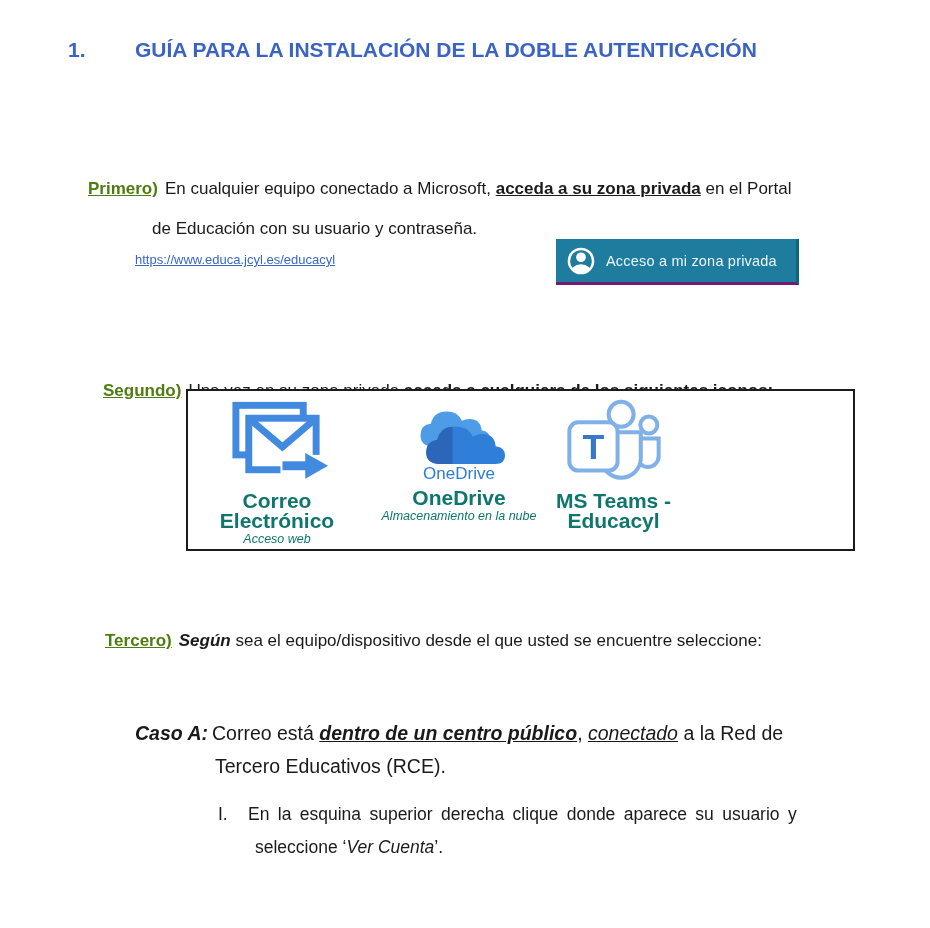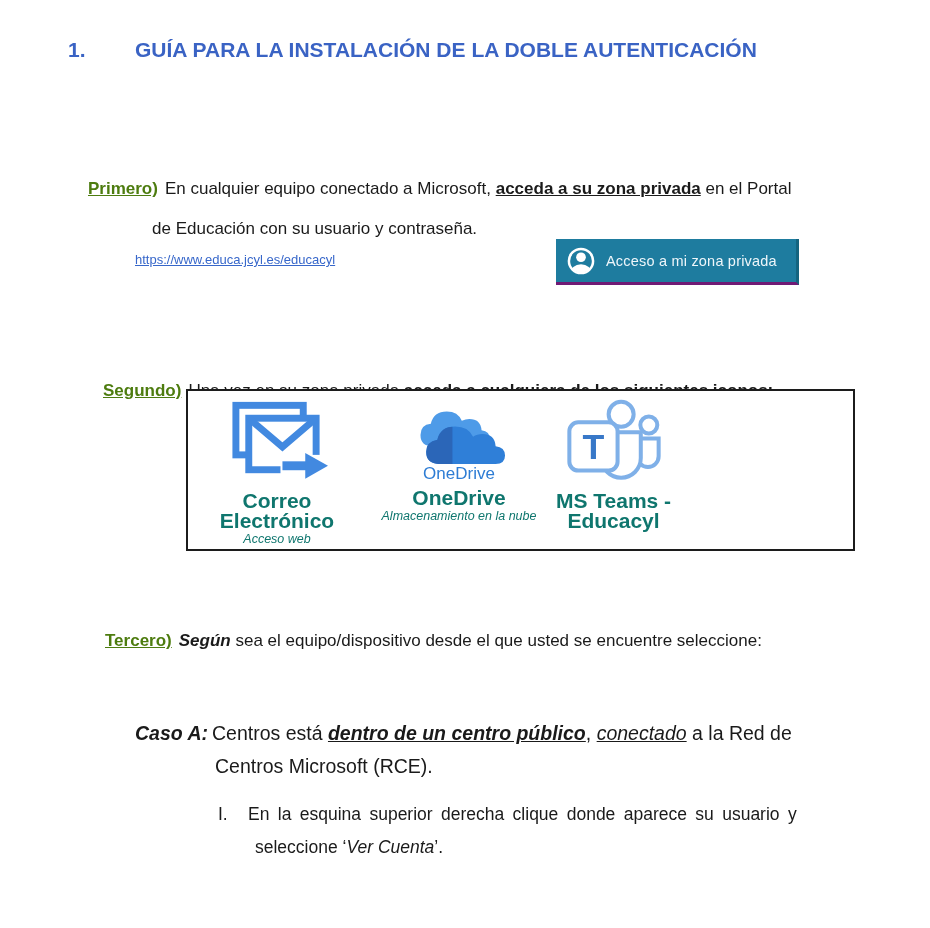--- a/index.html
+++ b/index.html
@@ -159,20 +159,20 @@
     <div class="title">Educacyl</div>
   </div>
 
 </div>
 
 <p class="abs step step3">
   <span class="marker">Tercero)</span><span class="bold-italic">Según</span><span> sea el equipo/dispositivo desde el que usted se encuentre seleccione:</span>
 </p>
 
 <p class="abs caseA">
-  <span class="bold-italic label">Caso A:</span><span>Centros está </span><span class="bi-underline">dentro de un centro público</span><span>, </span><span class="italic-underline">conectado</span><span> a la Red de</span><br>
-  <span>Centros Microsoft (RCE).</span>
+  <span class="bold-italic label">Caso A:</span><span>Correo está </span><span class="bi-underline">dentro de un centro público</span><span>, </span><span class="italic-underline">conectado</span><span> a la Red de</span><br>
+  <span>Tercero Educativos (RCE).</span>
 </p>
 
 <p class="abs item1">
   <span class="numeral">I.</span><span class="just">En la esquina superior derecha clique donde aparece su usuario y</span><br>
   <span>seleccione ‘</span><span class="vi">Ver Cuenta</span><span>’.</span>
 </p>
 
 </body></html>

